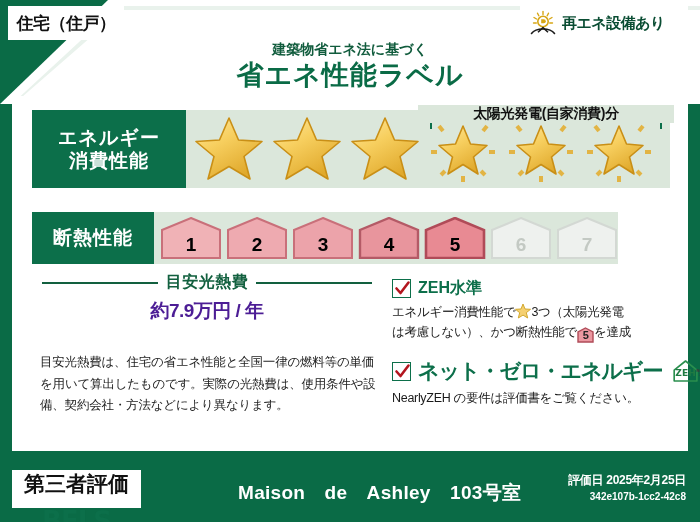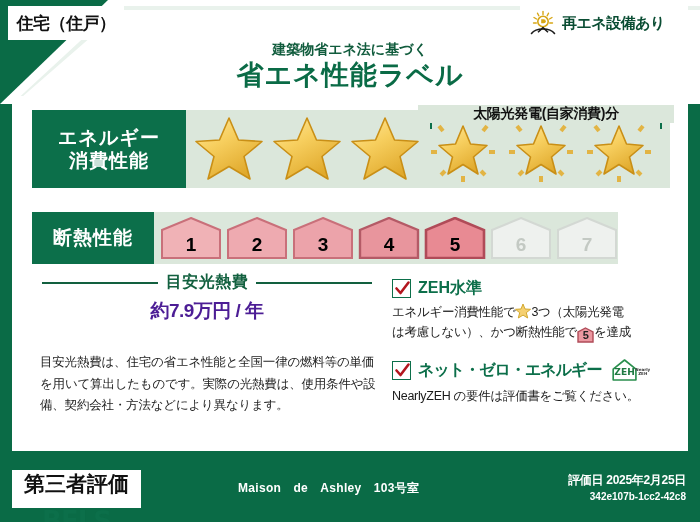--- a/index.html
+++ b/index.html
@@ -168,21 +168,21 @@
   .checkbox {
     width: 19px; height: 19px; flex: 0 0 19px;
     border: 1.6px solid #0c6f4a; background: #fff;
     position: relative;
   }
   .checkbox svg { position: absolute; left: 1px; top: 0px; }
   .zeh-title {
     font-size: 16px; font-weight: bold; color: #0c6f4a; letter-spacing: 0px;
     white-space: nowrap;
   }
-  .zeh-title.sp { letter-spacing: -1px; font-size: 16px; }
+  .zeh-title.sp { letter-spacing: -1px; font-size: 21px; }
   .zeh-logo { width: 40px; height: 26px; flex: 0 0 40px; margin-left: 2px; }
   .zeh-desc {
     margin-top: 3px;
     font-size: 12.5px; color: #1a1a1a; line-height: 1.62; letter-spacing: -0.3px;
   }
   .inline-star { display: inline-block; vertical-align: -3px; width: 16px; height: 16px; }
   .inline-grade {
     display: inline-block; vertical-align: -3px;
     width: 17px; height: 16px; position: relative;
     font-size: 11px; font-weight: bold; color: #222;
@@ -199,21 +199,21 @@
     background: #ffffff;
     display: flex; align-items: center; gap: 8px; flex-direction: column;
   }
   .bels-jp { font-size: 21px; font-weight: bold; color: #111; letter-spacing: 0px; }
   .bels-en {
     font-size: 26px; font-weight: bold; color: #0c6f4a;
     letter-spacing: -1px; font-family: "DejaVu Sans", sans-serif;
   }
   .bldg-name {
     position: absolute; left: 238px; top: 20px;
-    font-size: 12px; font-weight: bold; color: #ffffff;
+    font-size: 19px; font-weight: bold; color: #ffffff;
     letter-spacing: 0.3px; white-space: nowrap;
   }
   .footer-right {
     position: absolute; right: 14px; top: 12px;
     text-align: right; color: #ffffff;
   }
   .eval-date { font-size: 12px; font-weight: bold; letter-spacing: -0.3px; }
   .eval-id { font-size: 10px; font-weight: bold; margin-top: 2px; letter-spacing: 0px; }
 </style>
 </head>

